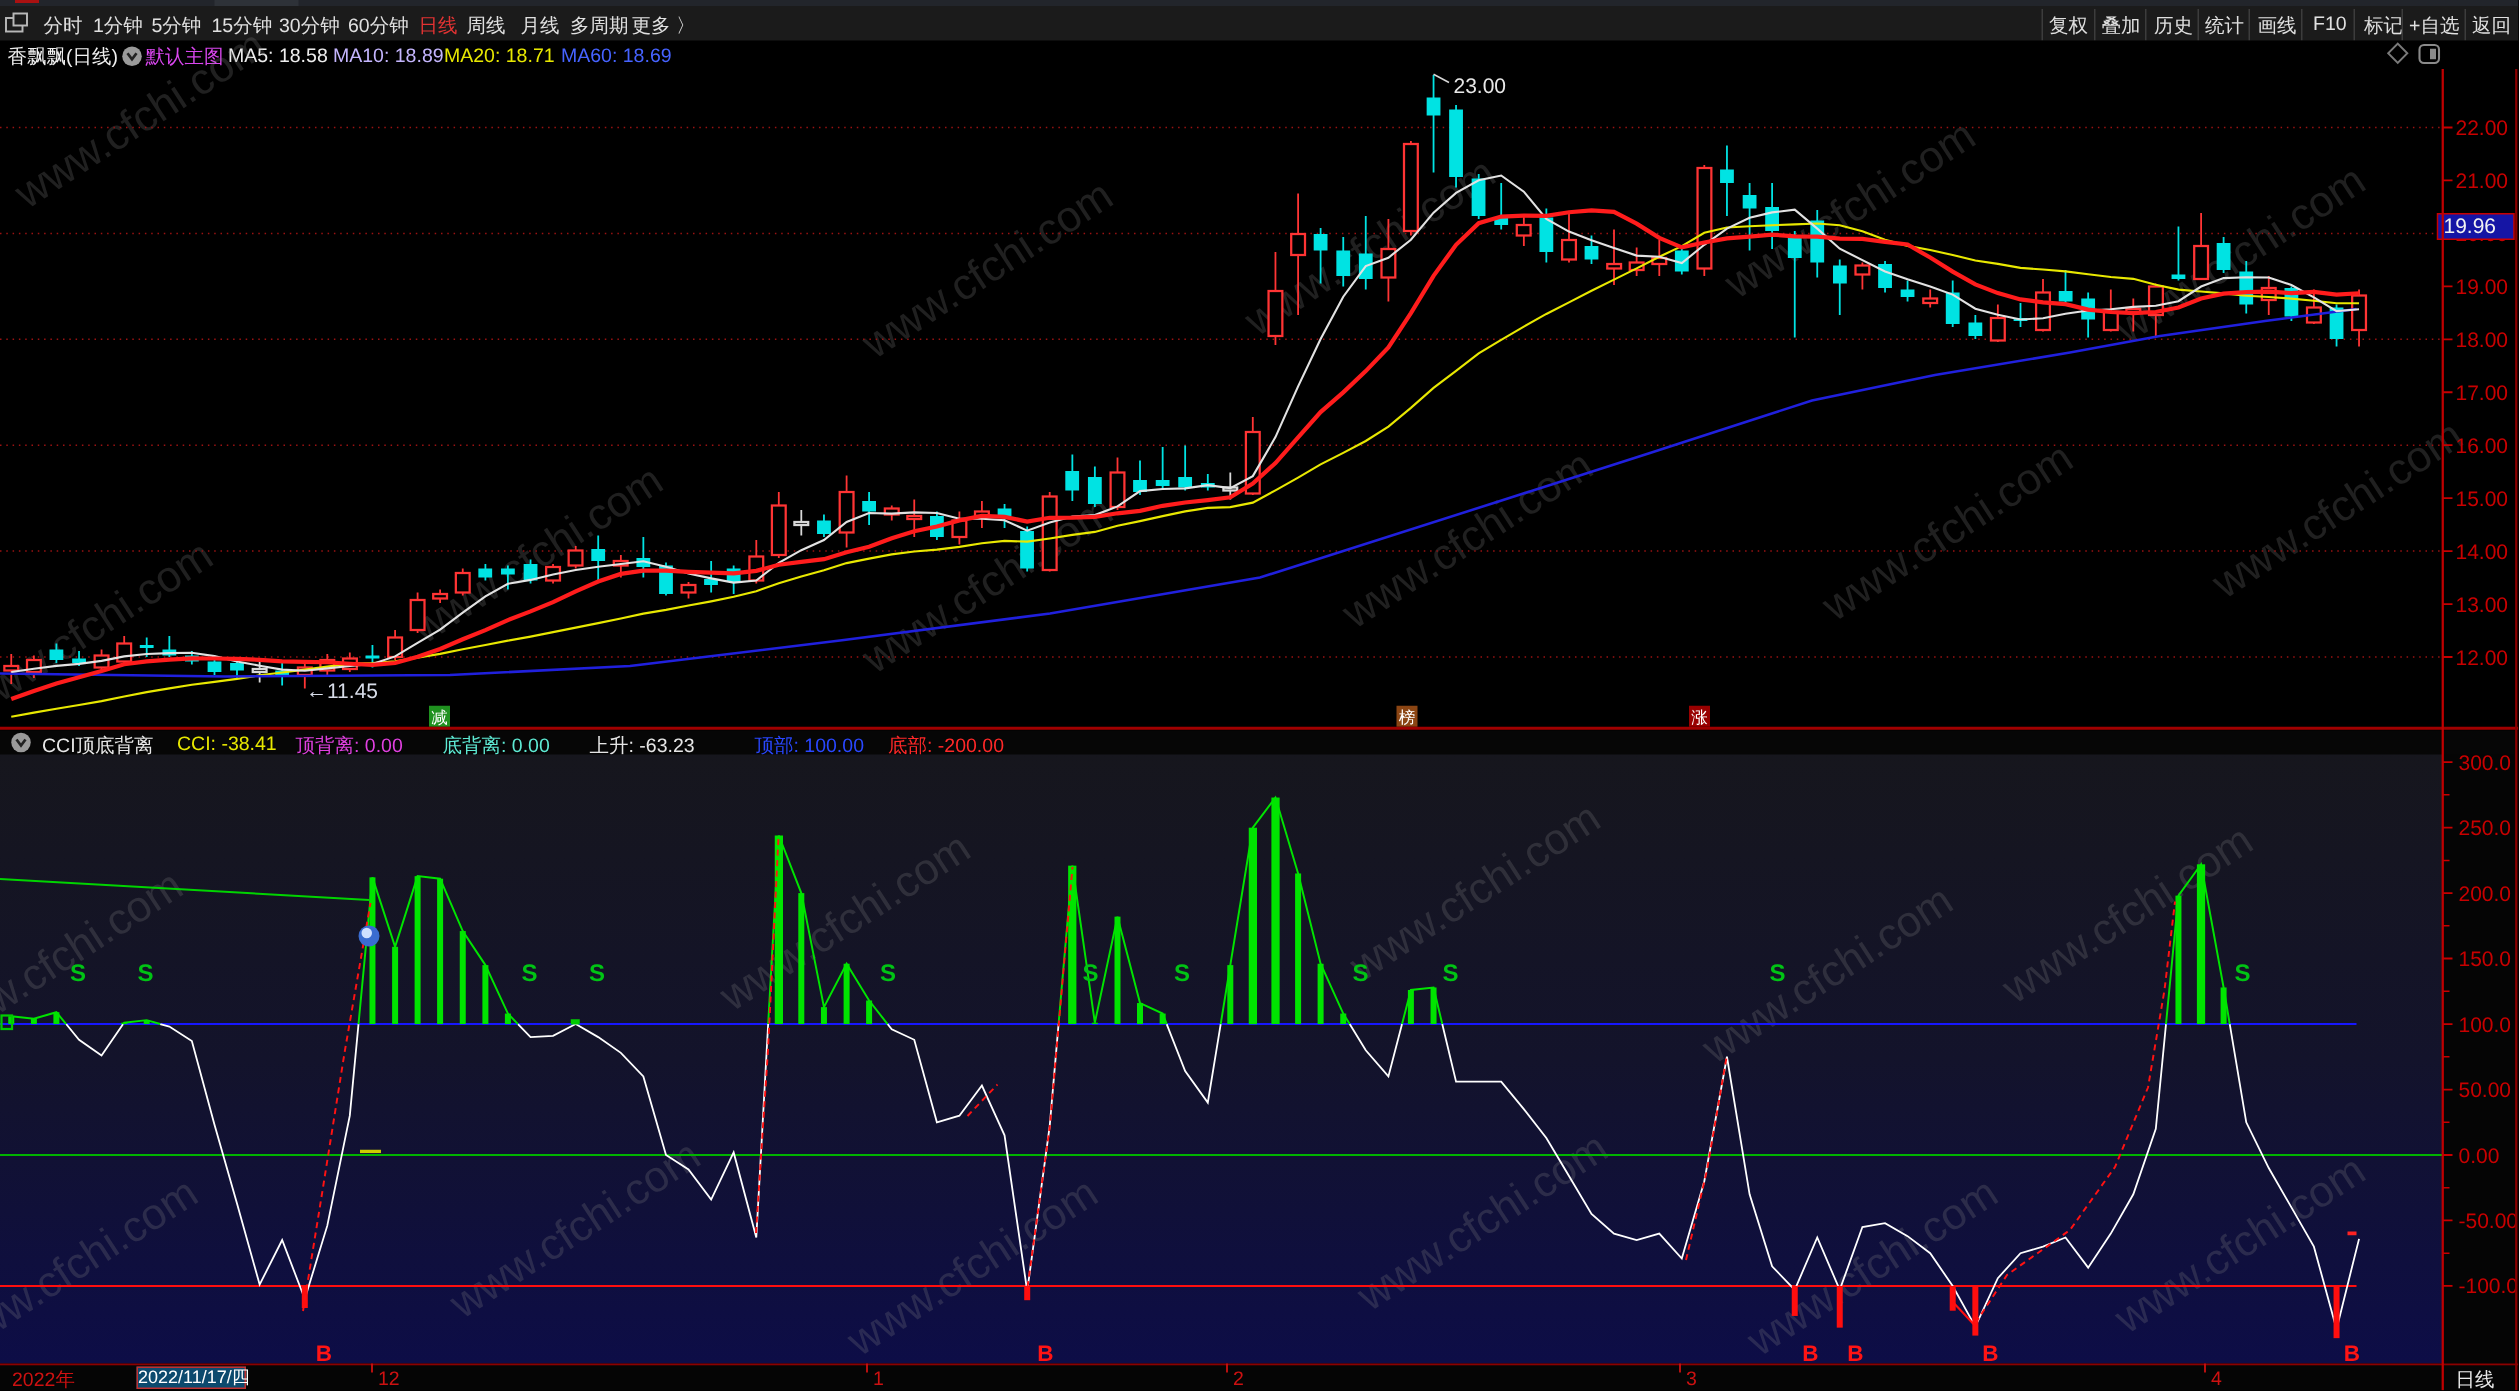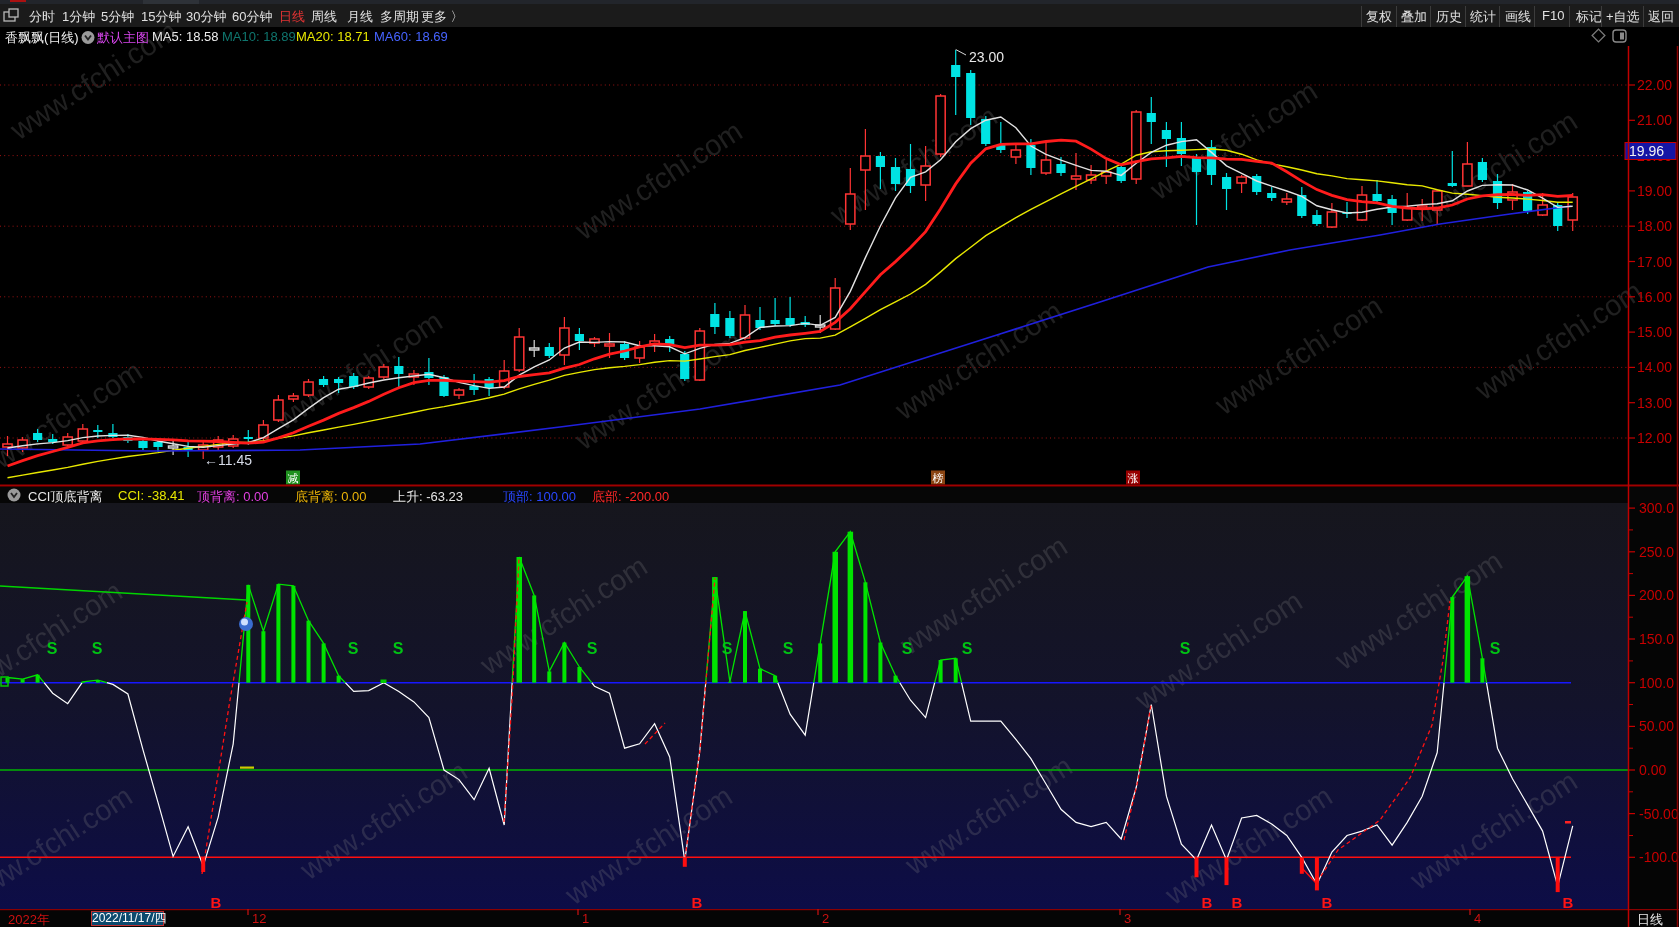--- a/index.html
+++ b/index.html
@@ -51,29 +51,29 @@
 <div class="sep" style="left:1499px"></div>
     <div class="sep" style="left:1534px"></div>
 <div class="sep" style="left:1569px"></div>
     <div class="sep" style="left:1601px"></div>
 <div class="sep" style="left:1643px"></div>
 </div>
 <div id="infobar">
 <span style="left:5px;color:#f0f0f0">香飘飘(日线)</span>
 <span style="left:97px;color:#d946ef">默认主图</span>
 <span style="left:152px;color:#eee">MA5: 18.58</span>
-<span style="left:222px;color:#0f766e">MA10: 18.89</span>
+<span style="left:222px;color:#c4b5fd">MA10: 18.89</span>
 <span style="left:296px;color:#e8e800">MA20: 18.71</span>
 <span style="left:374px;color:#4663ff">MA60: 18.69</span>
 </div>
 <div id="indhdr">
 <span style="left:28px;color:#e8e8e8">CCI顶底背离</span>
 <span style="left:118px;color:#e8e800">CCI: -38.41</span>
 <span style="left:197px;color:#e040e0">顶背离: 0.00</span>
-<span style="left:295px;color:#eab308">底背离: 0.00</span>
+<span style="left:295px;color:#5eead4">底背离: 0.00</span>
 <span style="left:393px;color:#e5e5e5">上升: -63.23</span>
 <span style="left:503px;color:#2947ff">顶部: 100.00</span>
 <span style="left:592px;color:#ff2828">底部: -200.00</span>
 </div>
 <div id="grad"></div>
 <div id="gradax"></div>
 <div id="botbar">
 <span style="left:8px">2022年</span>
 <span style="left:91px;width:73px;height:15px;background:#0c4a6e;border:1px solid #c03030;color:#fff;font-size:12px;text-align:center;line-height:13px">2022/11/17/四</span>
 <span style="left:252px">12</span>

